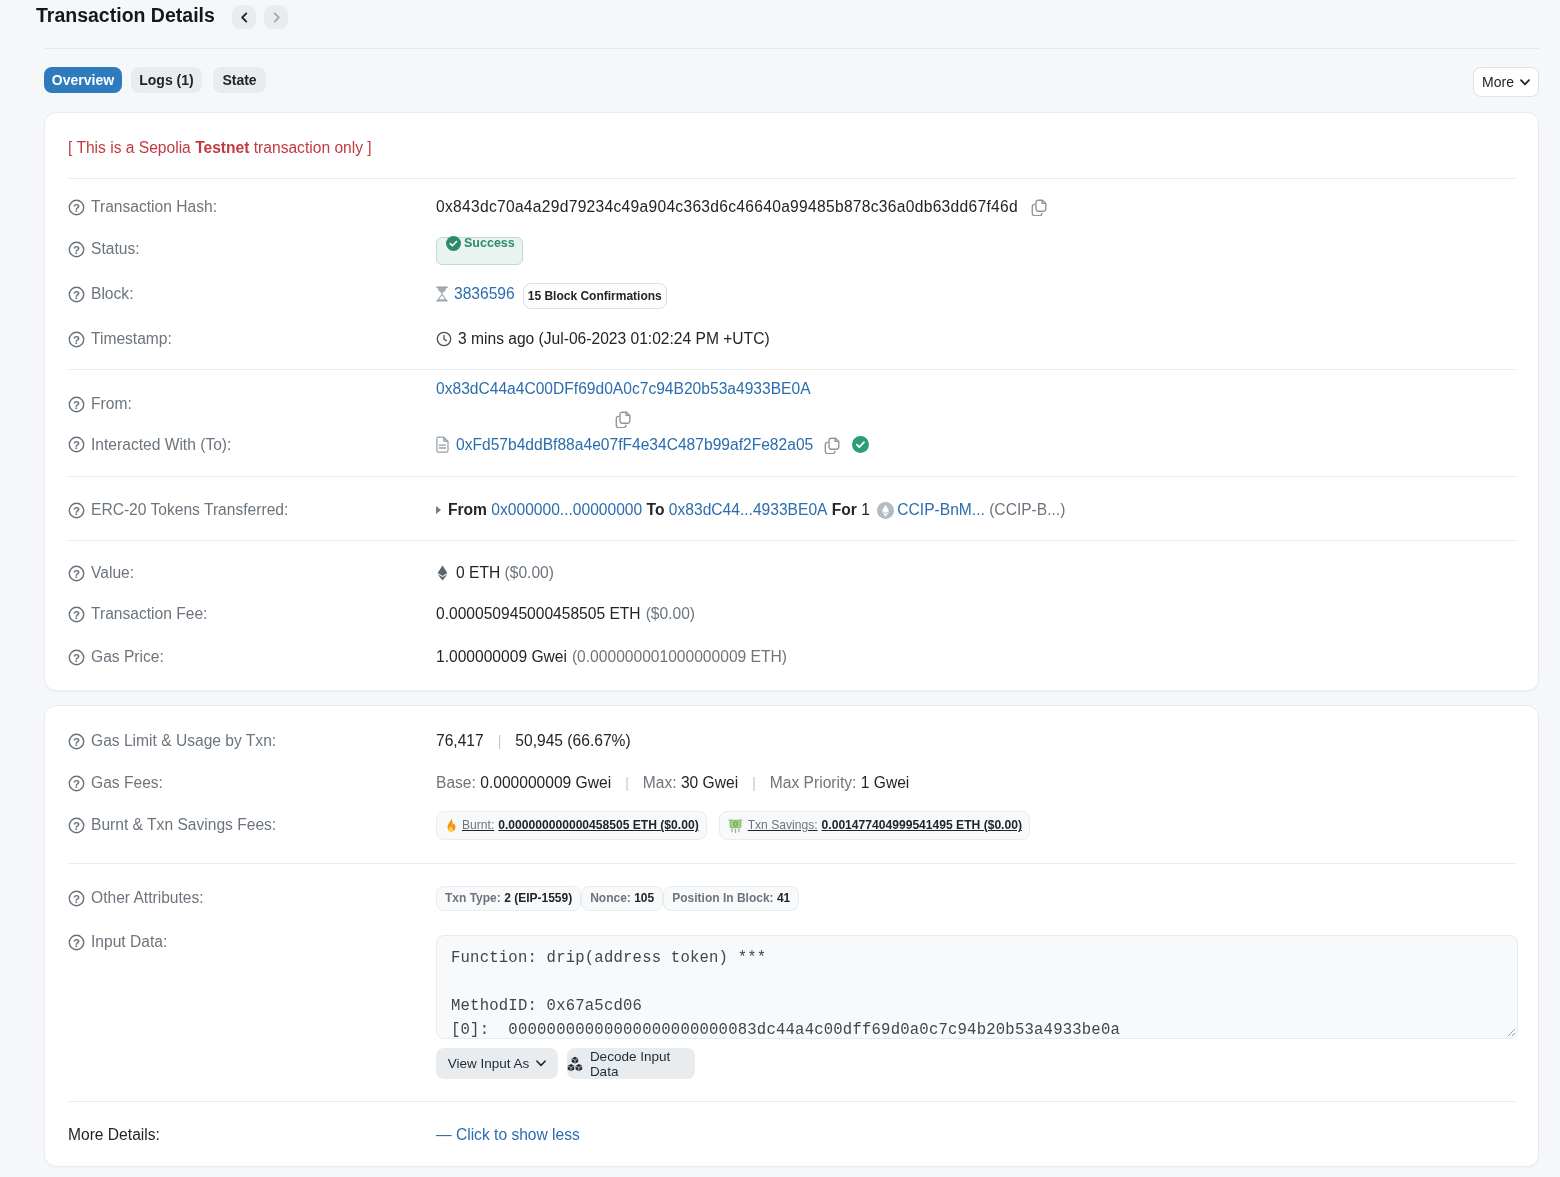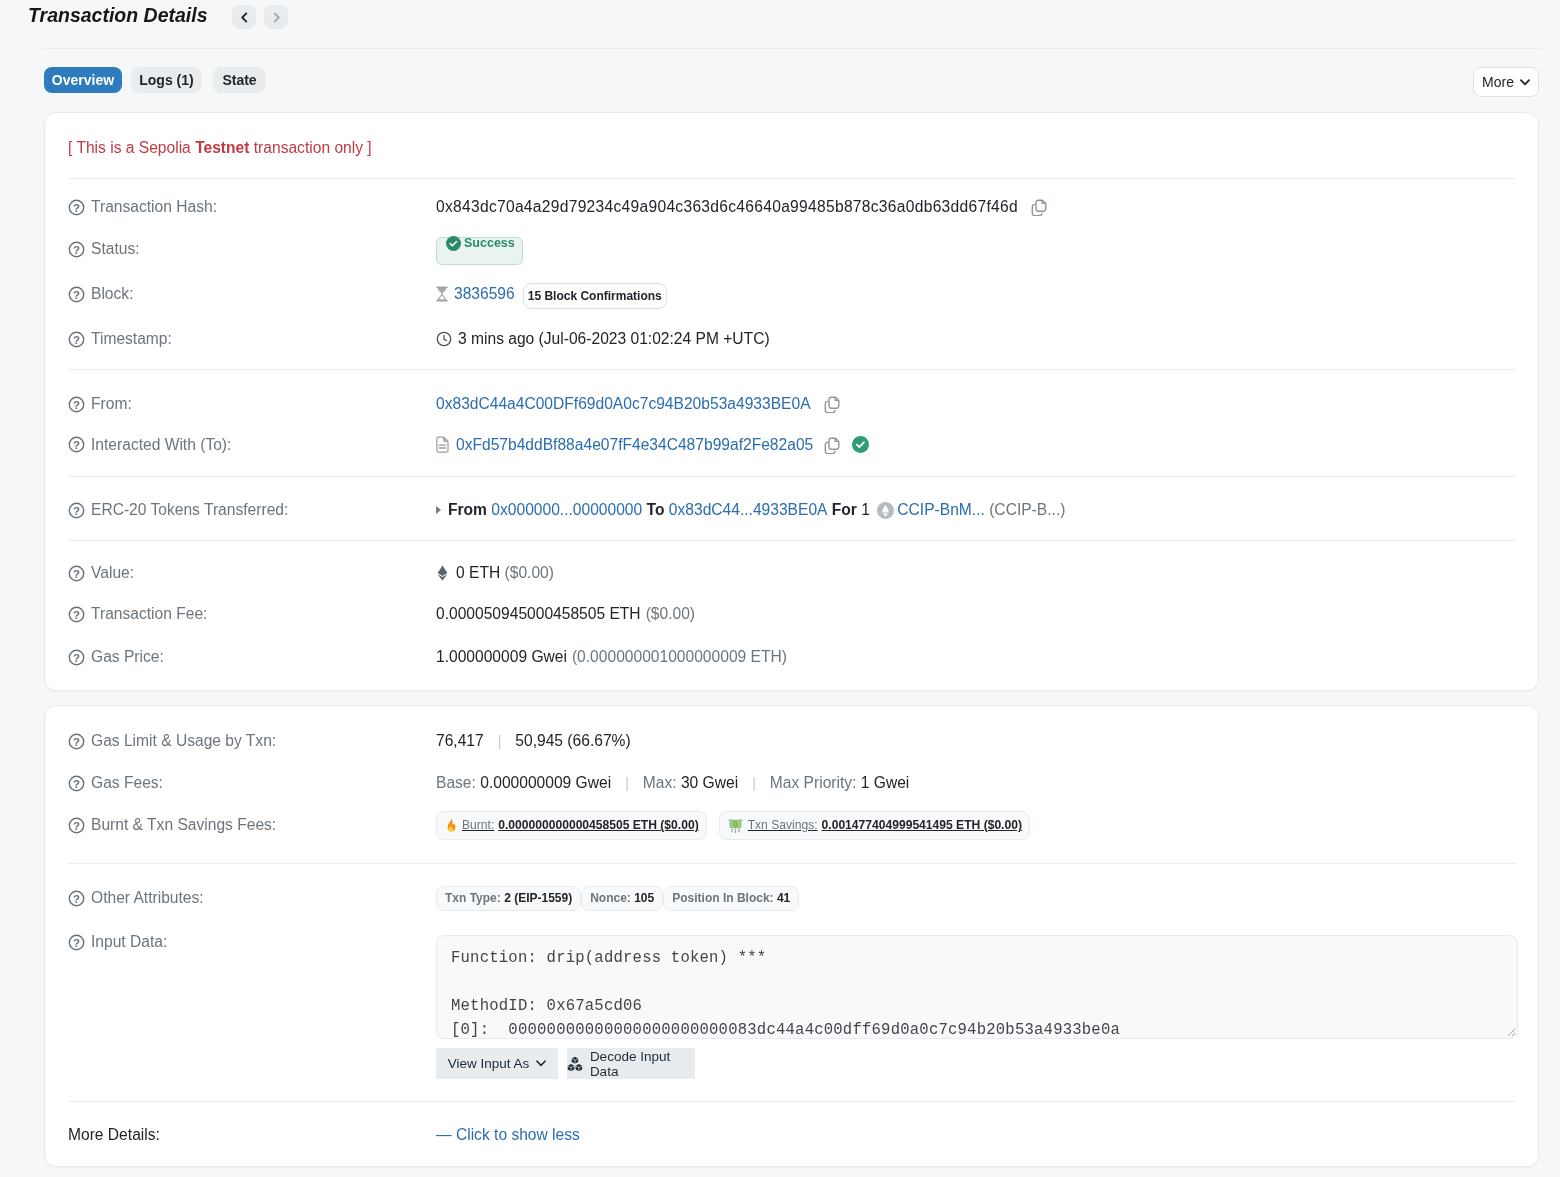--- a/index.html
+++ b/index.html
@@ -1,19 +1,19 @@
 <!DOCTYPE html>
 <html><head>
 <meta charset="utf-8">
 <style>
 * { margin:0; padding:0; box-sizing:border-box; }
 html,body { width:1560px; height:1177px; overflow:hidden; }
 body { background:#f6f7f9; font-family:"Liberation Sans", sans-serif; color:#212529; font-size:15.6px; }
 .abs { position:absolute; }
-h1 { position:absolute; left:28px; top:4px; font-size:19.5px; font-weight:700; color:#14181c;font-style:italic; }
+h1 { position:absolute; left:36px; top:4px; font-size:19.5px; font-weight:700; color:#14181c; }
 .navbtn { position:absolute; top:5px; width:24px; height:24px; background:#e9ecef; border-radius:8px; display:flex; align-items:center; justify-content:center; }
 .topline { position:absolute; left:44px; width:1496px; top:48px; height:1px; background:#e6e9ee; }
 .tab { position:absolute; top:67px; height:26px; border-radius:8px; display:flex; align-items:center; justify-content:center; font-size:14px; font-weight:700; }
 .tab.on { background:#2e7bbd; color:#fff; }
 .tab.off { background:#e9ecef; color:#212529; }
 .morebtn { position:absolute; top:67px; left:1473px; width:66px; height:30px; background:#fff; border:1px solid #dde2e8; border-radius:8px; display:flex; align-items:center; justify-content:center; gap:6px; font-size:14px; color:#212529; }
 .card { position:absolute; left:44px; width:1495px; background:#fff; border:1px solid #e7eaf3; border-radius:12px; box-shadow:0 1px 2px rgba(33,40,48,.03); }
 .r { position:absolute; left:23px; right:22px; display:flex; align-items:center; }
 .lb { width:368px; display:flex; align-items:center; gap:6px; color:#6c757d; flex:none; }
 .vl { display:flex; align-items:center; }
@@ -21,21 +21,21 @@
 .lnk { color:#2b6dae; }
 .mut { color:#6c757d; }
 .dark { color:#212529; }
 a { text-decoration:none; }
 .pill-success { display:flex; align-items:center; gap:3px; height:28px; padding:0 7px 16px 9px; background:#eaf4ef; border:1px solid #bedcd1; border-radius:6px; color:#2d8a6e; font-size:12.5px; font-weight:700; }
 .badge-conf { display:flex; align-items:center; justify-content:center; height:26px; width:144px; background:#fdfdfe; border:1px solid #dadfe5; border-radius:8px; font-size:12px; font-weight:700; color:#212529; }
 .badge-fee { display:flex; align-items:center; gap:4px; height:29px; padding:0 7px; background:#f8f9fa; border:1px solid #e9ecef; border-radius:8px; font-size:12.1px;text-decoration:underline; }
 .badge-attr { display:flex; align-items:center; height:25px; padding:0 8px; background:#f8f9fa; border:1px solid #e9ecef; border-radius:8px; font-size:12px; }
 .sep { color:#c2c8cf; padding:0 14px; font-size:14px; }
 .inputbox { position:absolute; left:391px; top:229px; width:1082px; height:104px; background:#f8f9fa; border:1px solid #e7eaf0; border-radius:8px; font-family:"Liberation Mono", monospace; font-size:15.6px; letter-spacing:0.2px; line-height:24px; color:#41464b; padding:10px 14px; white-space:pre; overflow:hidden; }
-.ibtn { position:absolute; top:342px; height:31px; background:#e9ecef; border-radius:0; display:flex; align-items:center; justify-content:center; gap:7px; font-size:13.5px; color:#1d2a35; }
+.ibtn { position:absolute; top:342px; height:31px; background:#e9ecef; border-radius:8px; display:flex; align-items:center; justify-content:center; gap:7px; font-size:13.5px; color:#1d2a35; }
 .tri { width:0; height:0; border-left:5px solid #727c85; border-top:4px solid transparent; border-bottom:4px solid transparent; margin-right:7px; }
 b.semib { font-weight:700; }
 </style>
 </head>
 <body>
 <h1>Transaction Details</h1>
 <div class="navbtn" style="left:232px;">
   <svg width="11" height="11" viewBox="0 0 12 12" fill="none">
       <path d="M8 1.5 3.5 6 8 10.5" stroke="#212529" stroke-width="2" stroke-linecap="round" stroke-linejoin="round"></path>
     </svg>
@@ -115,21 +115,21 @@
     </div>
   </div>
 
   <div class="div" style="top:256px;"></div>
 
   <div class="r" style="top:276px; height:30px;">
     <div class="lb"><svg class="qi" width="17" height="17" viewBox="0 0 17 17">
           <circle cx="8.5" cy="8.5" r="7.2" fill="none" stroke="#68717a" stroke-width="1.4"></circle>
           <text x="8.6" y="12.9" font-size="11.5" font-weight="bold" text-anchor="middle" fill="#68717a" font-family="Liberation Sans">?</text>
         </svg>From:</div>
-    <div class="vl" style="gap:12px;">
+    <div class="vl" style="gap:12px;flex-direction:column;">
       <a class="lnk">0x83dC44a4C00DFf69d0A0c7c94B20b53a4933BE0A</a>
       <svg width="18" height="18" viewBox="0 0 18 18" fill="none">
           <path d="M8.2 2.2h4.2l3.4 3.4v5.4a2.2 2.2 0 0 1-2.2 2.2H8.2A2.2 2.2 0 0 1 6 11V4.4a2.2 2.2 0 0 1 2.2-2.2z" stroke="#8e979f" stroke-width="1.4"></path>
           <path d="M12.1 1.9v3.5h3.6" stroke="#8e979f" stroke-width="1.4" stroke-linejoin="round"></path>
           <path d="M11.9 15.3v.2a2.2 2.2 0 0 1-2.2 2.2H4.5a2.2 2.2 0 0 1-2.2-2.2V8.6a2.2 2.2 0 0 1 2.2-2.2h.2" stroke="#8e979f" stroke-width="1.4" stroke-linecap="round"></path>
         </svg>
     </div>
   </div>
 
   <div class="r" style="top:316px; height:31px;">

